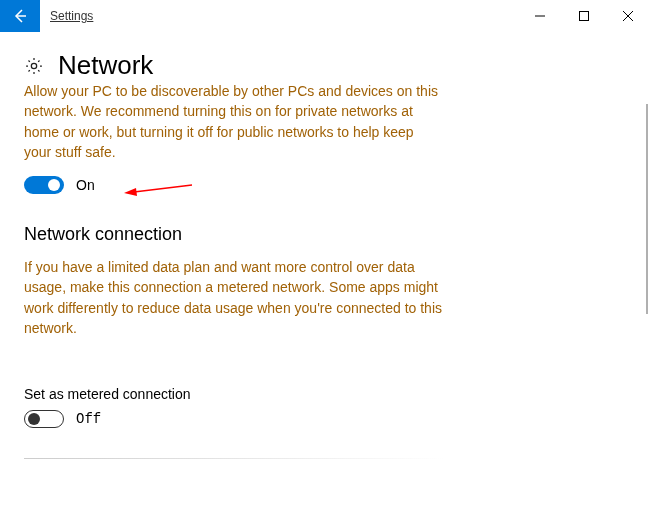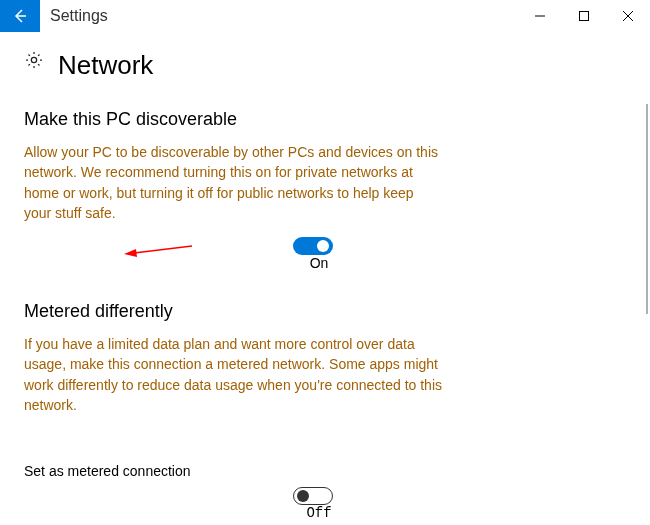--- a/index.html
+++ b/index.html
@@ -10,22 +10,23 @@
     color: #000;
     width: 650px;
     height: 525px;
     overflow: hidden;
     position: relative;
   }
   .titlebar {
     height: 32px;
     display: flex;
     align-items: center;
-    font-size: 16px;
+    font-size: 12px;
     color: #333;
+    text-decoration: underline;
   }
   .back-btn {
     width: 40px;
     height: 32px;
     background: #0078d7;
     display: flex;
     align-items: center;
     justify-content: center;
     color: #fff;
   }
@@ -51,21 +52,21 @@
     display: flex;
     height: calc(525px - 32px);
   }
   .content {
     padding: 18px 24px 0 24px;
     flex: 1;
     overflow: hidden;
   }
   .page-header {
     display: flex;
-    margin-bottom: 28px;
+    align-items: center;
   }
   .gear {
     width: 20px;
     height: 20px;
     margin-right: 14px;
     display: flex;
     align-items: center;
     justify-content: center;
   }
   .gear svg { width: 20px; height: 20px; }
@@ -84,21 +85,20 @@
     line-height: 1.45;
     color: #a16207;
     max-width: 420px;
     margin-bottom: 14px;
   }
   .toggle-row {
     display: flex;
     align-items: center;
     margin-bottom: 30px;
     position: relative;
-    flex-direction: column;
   }
   .toggle {
     width: 40px;
     height: 18px;
     border-radius: 9px;
     position: relative;
     margin-right: 12px;
     border: 1px solid transparent;
   }
   .toggle.on {
@@ -200,34 +200,33 @@
     <div class="page-header">
       <div class="gear">
         <svg viewBox="0 0 24 24" fill="none" stroke="#222" stroke-width="1.5">
           <circle cx="12" cy="12" r="3.2"></circle>
           <path d="M12 2.5v2.3M12 19.2v2.3M21.5 12h-2.3M4.8 12H2.5M18.6 5.4l-1.6 1.6M7 17l-1.6 1.6M18.6 18.6L17 17M7 7 5.4 5.4"></path>
         </svg>
       </div>
       <div class="page-title">Network</div>
     </div>
 
-    <div class="section-title">Make this PC discoverable</div>
     <div class="desc">Allow your PC to be discoverable by other PCs and devices on this network. We recommend turning this on for private networks at home or work, but turning it off for public networks to help keep your stuff safe.</div>
     <div class="toggle-row">
       <div class="toggle on">
         <div class="knob"></div>
       </div>
       <div class="toggle-label">On</div>
       <svg class="arrow-annotation" viewBox="0 0 70 14">
         <line x1="68" y1="3" x2="10" y2="10" stroke="#ff0000" stroke-width="1.5"></line>
         <polygon points="0,11 12,6 13,14" fill="#ff0000"></polygon>
       </svg>
     </div>
 
-    <div class="section-title">Metered differently</div>
+    <div class="section-title">Network connection</div>
     <div class="desc">If you have a limited data plan and want more control over data usage, make this connection a metered network. Some apps might work differently to reduce data usage when you're connected to this network.</div>
     <div class="label-text">Set as metered connection</div>
     <div class="toggle-row section-gap">
       <div class="toggle off">
         <div class="knob"></div>
       </div>
       <div class="toggle-label">Off</div>
     </div>
 
     <div class="divider-fade"></div>

